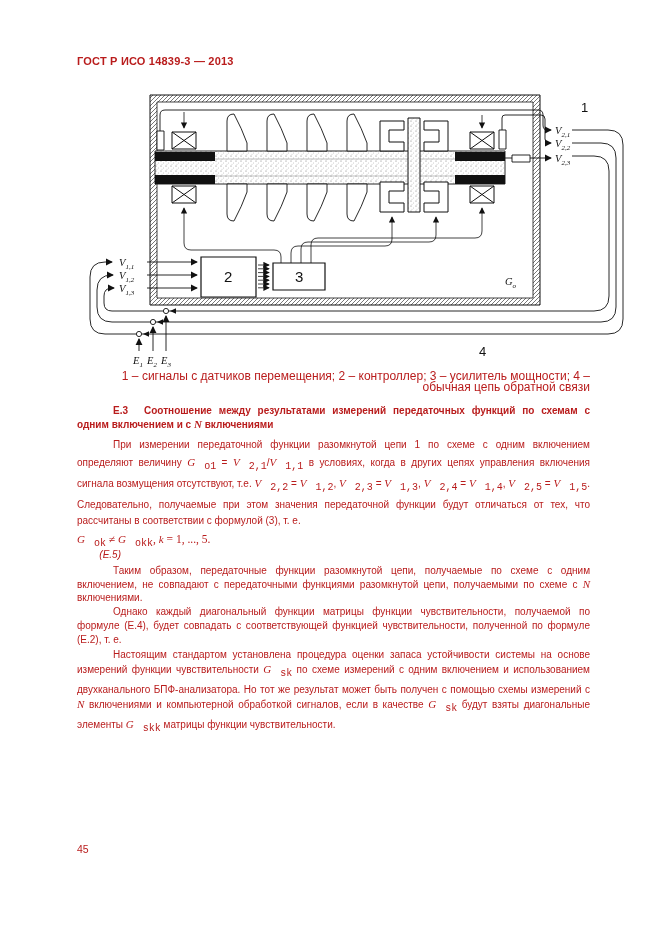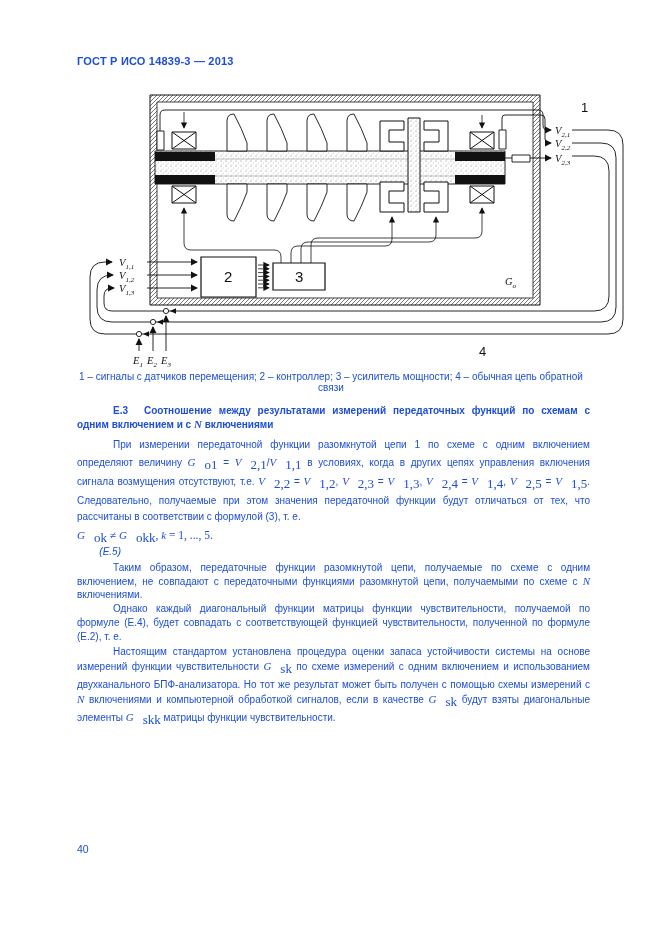--- a/index.html
+++ b/index.html
@@ -1,32 +1,32 @@
 <!DOCTYPE html>
 <html><head>
 <meta charset="utf-8">
 <style>
   html,body{margin:0;padding:0;background:#888;}
   .page{position:relative;width:661px;height:936px;background:#ffffff;margin:0 auto;
-        font-family:"Liberation Sans",sans-serif;color:#1d4ed8;overflow:hidden;}
+        font-family:"Liberation Sans",sans-serif;color:#b91c1c;overflow:hidden;}
   .hdr{position:absolute;left:77px;top:55px;font-size:11px;font-weight:bold;letter-spacing:.2px;}
   .fig{position:absolute;left:75px;top:85px;width:560px;height:285px;}
   .fig svg{display:block;}
-  .figtext{position:absolute;left:72px;top:371px;width:518px;text-align:center;font-size:10px;line-height:11px;}
+  .figtext{position:absolute;left:72px;top:371px;width:518px;text-align:right;font-size:12px;line-height:11px;}
   .col{position:absolute;left:77px;top:404px;width:513px;text-align:justify;font-size:10px;}
   .heading{font-weight:bold;line-height:13.5px;margin:0 0 6px;text-indent:36px;}
   .hnum{margin-right:16px;}
   p.body1{line-height:16.5px;margin:0;text-indent:36px;}
   p.body{line-height:13.8px;margin:0;text-indent:36px;}
   p.body4{line-height:15.5px;margin:0;text-indent:36px;}
   .formula{display:flex;align-items:baseline;margin:3px 0 4px;font-family:"Liberation Serif",serif;font-size:11.5px;flex-direction:column;}
   .fexpr{flex:1;text-align:center;}
   .flabel{width:44px;text-align:right;font-family:"Liberation Sans",sans-serif;font-size:10px;font-style:italic;}
   .mvar{font-family:"Liberation Serif",serif;font-style:italic;font-size:11px;}
-  sub{font-family:Liberation Serif, serif;font-size:13px;font-style:normal;padding-left:9px;}
+  sub{font-family:Liberation Mono, monospace;font-size:10px;font-style:normal;padding-left:9px;}
   .pageno{position:absolute;left:77px;top:843px;font-size:10.5px;}
   
   .fig path,.fig line,.fig rect,.fig polyline{vector-effect:non-scaling-stroke;}
   text.lbl{font-family:"Liberation Serif",serif;font-style:italic;font-size:10.5px;fill:#111;}
   text.num{font-family:"Liberation Sans",sans-serif;font-size:13px;fill:#111;}
   text.blk{font-family:"Liberation Sans",sans-serif;font-size:15px;fill:#111;}
 </style>
 </head>
 <body>
 
@@ -201,15 +201,15 @@
       <span class="flabel">(Е.5)</span>
     </div>
 
     <p class="body">Таким образом, передаточные функции разомкнутой цепи, получаемые по схеме с одним включением, не совпадают с передаточными функциями разомкнутой цепи, получаемыми по схеме с <i class="mvar">N</i> включениями.</p>
     <p class="body">Однако каждый диагональный функции матрицы функции чувствительности, получаемой по формуле (Е.4), будет совпадать с соответствующей функцией чувствительности, полученной по формуле (Е.2), т. е.</p>
 
 
     <p class="body4">Настоящим стандартом установлена процедура оценки запаса устойчивости системы на основе измерений функции чувствительности <i class="mvar">G</i><sub>sk</sub> по схеме измерений с одним включением и использованием двухканального БПФ-анализатора. Но тот же результат может быть получен с помощью схемы измерений с <i class="mvar">N</i> включениями и компьютерной обработкой сигналов, если в качестве <i class="mvar">G</i><sub>sk</sub> будут взяты диагональные элементы <i class="mvar">G</i><sub>skk</sub> матрицы функции чувствительности.</p>
   </div>
 
-  <div class="pageno">40</div>
+  <div class="pageno">45</div>
 
 </div>
 
 </body></html>

